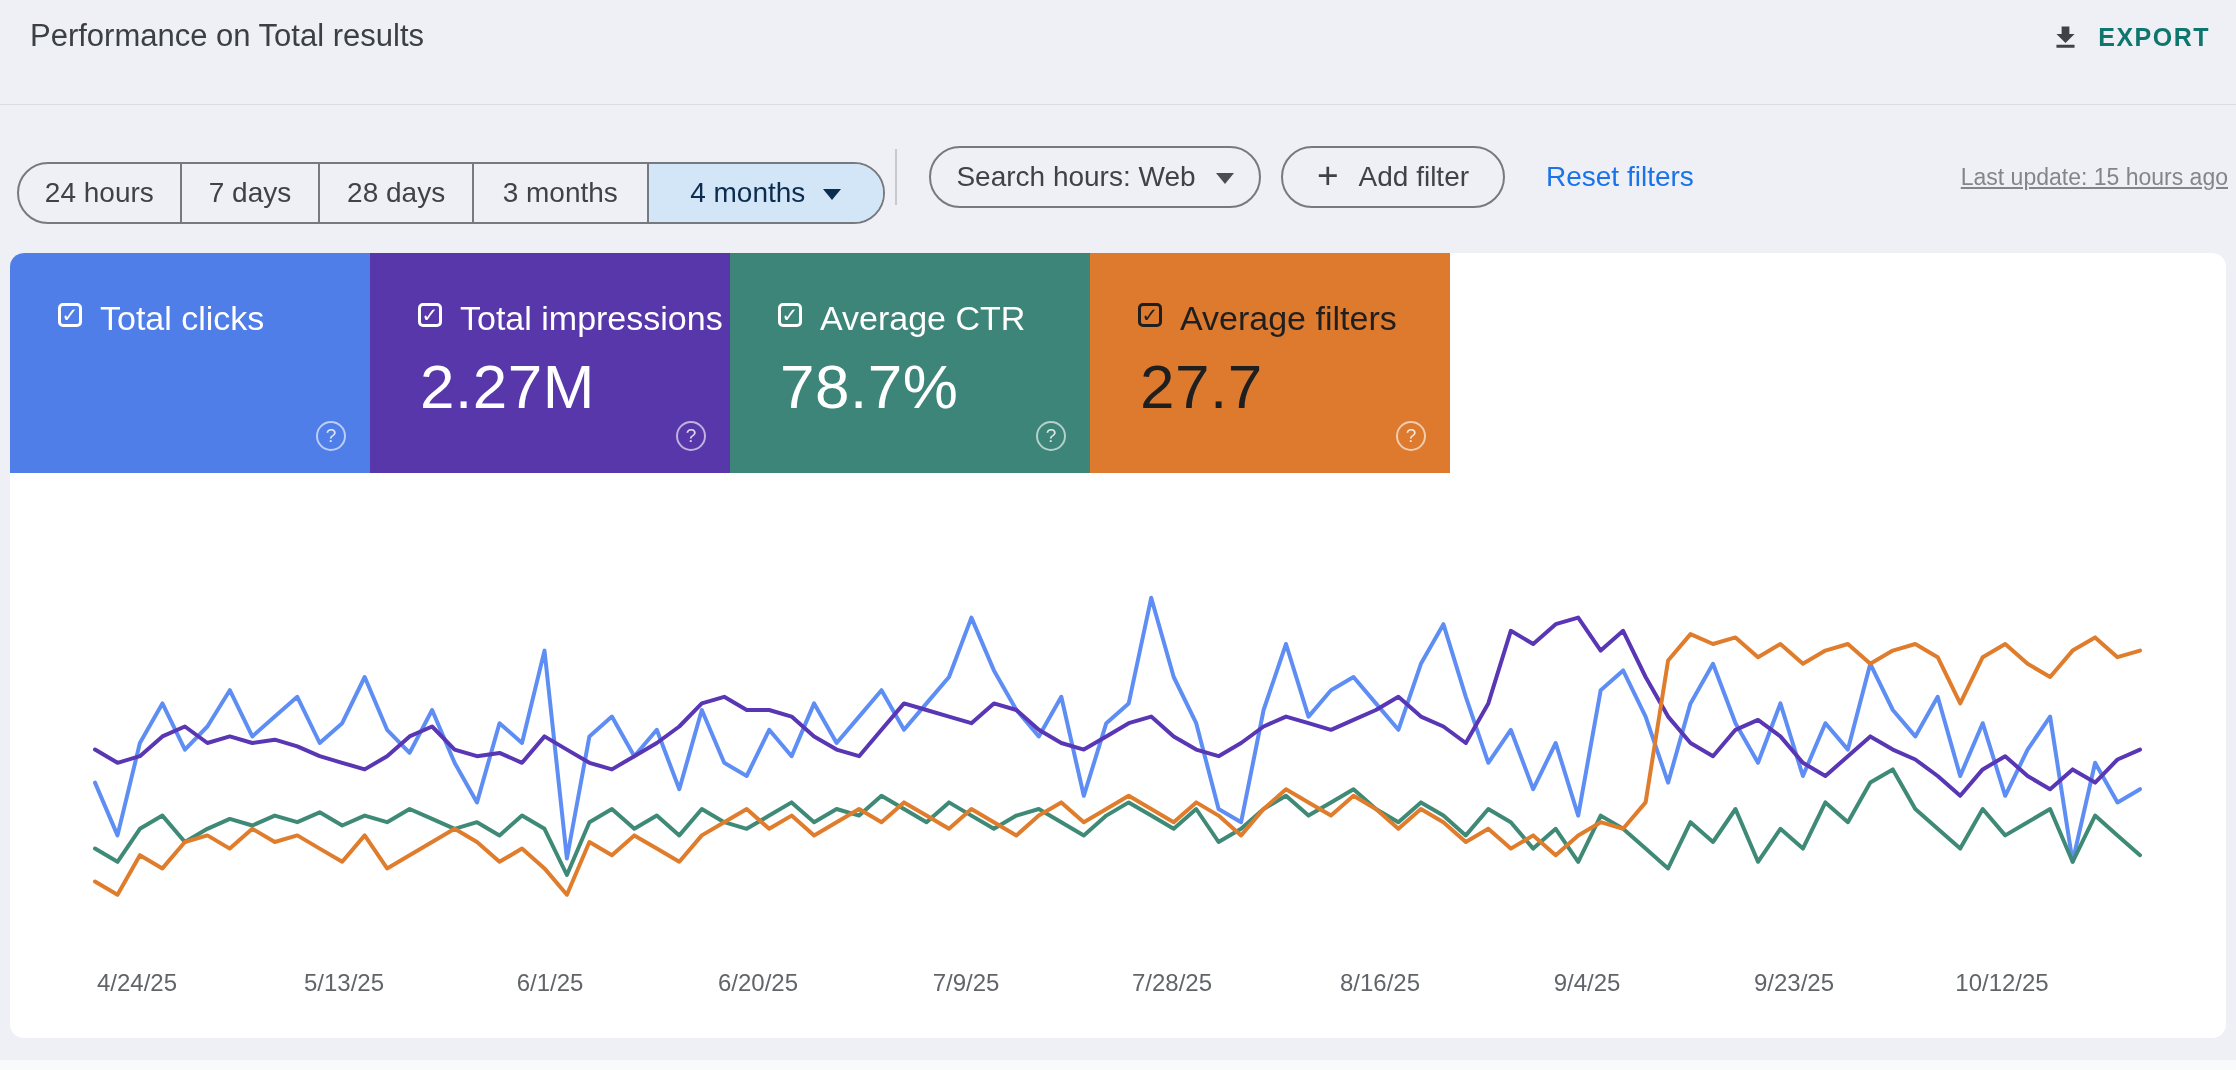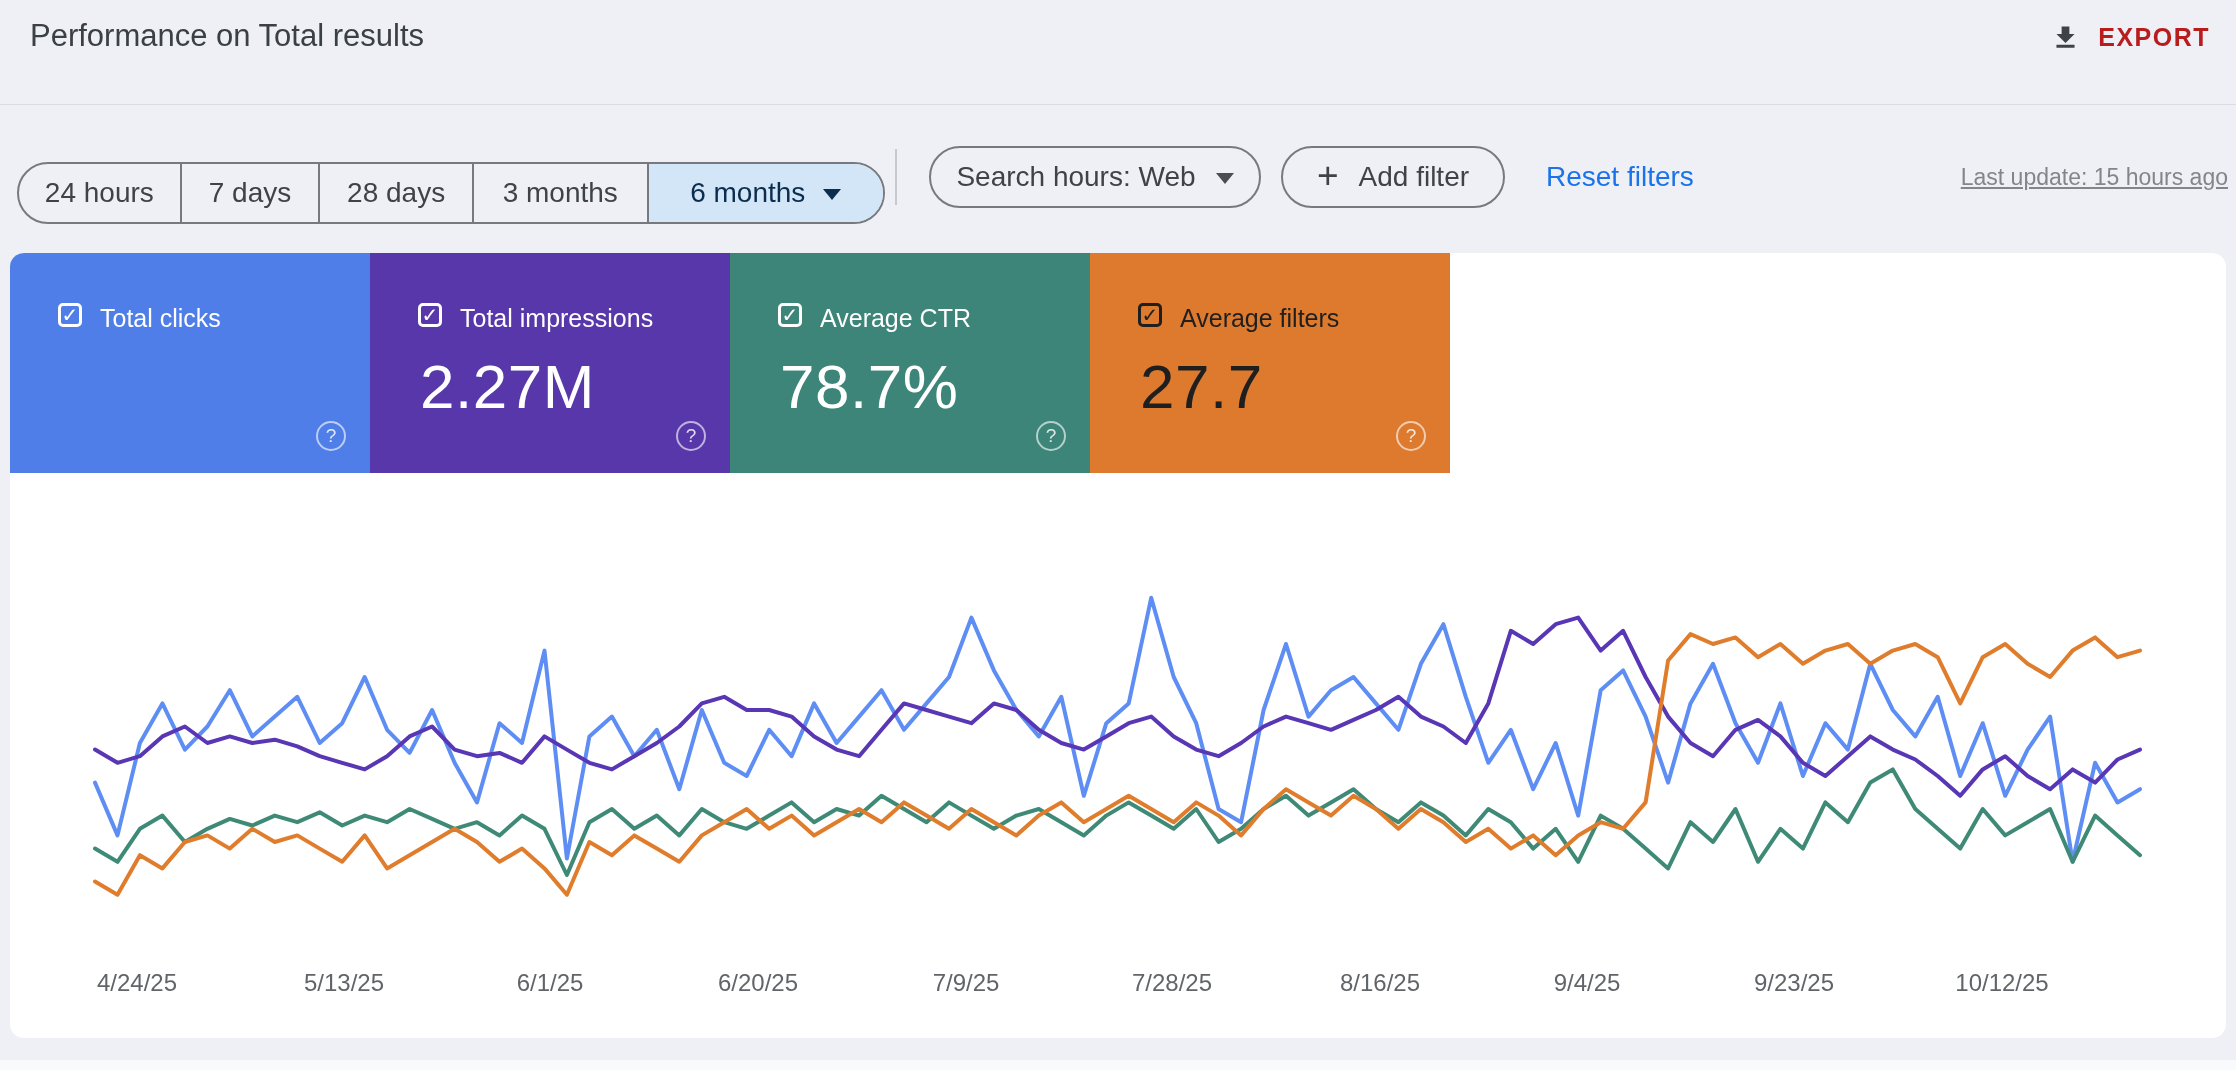--- a/index.html
+++ b/index.html
@@ -14,21 +14,21 @@
   .page-title {
     position: absolute; left: 30px; top: 18px;
     font-size: 31px; font-weight: 400; color: #3b4043;
   }
   .export-btn {
     position: absolute; right: 26px; top: 22px;
     display: flex; align-items: center; gap: 17px;
     cursor: pointer; color: #3c4043;
   }
   .export-btn svg { width: 31px; height: 31px; fill: #3e4246; }
-  .export-label { font-size: 25px; font-weight: 700; letter-spacing: 1.5px; color: #b91c1c; text-align: right; }
+  .export-label { font-size: 25px; font-weight: 700; letter-spacing: 1.5px; color: #0f766e; text-align: right; }
   .header-divider {
     position: absolute; left: 0; top: 104px; width: 2236px; height: 1px;
     background: #d9dce1;
   }
   
   .filter-row { position: absolute; left: 0; top: 146px; width: 2236px; height: 62px; }
   .seg-control {
     position: absolute; left: 17px; top: 0; height: 62px; width: 868px;
     display: flex; border: 2px solid #767a7e; border-radius: 31px;
     overflow: hidden; background: transparent; margin-top: 16px;
@@ -76,21 +76,21 @@
   .cards { position: absolute; left: 0; top: 0; height: 220px; display: flex; }
   .card { position: relative; width: 360px; height: 220px; color: #ffffff; cursor: pointer; }
   .card:first-child { border-top-left-radius: 14px; }
   .card .cb {
     position: absolute; left: 48px; top: 50px; width: 24px; height: 24px;
     border: 3px solid #ffffff; border-radius: 5px;
     display: flex; align-items: center; justify-content: center;
   }
   .card .cb span { font-size: 20px; font-weight: 700; color: #ffffff; line-height: 1; }
   .card .lbl {
-    position: absolute; left: 90px; top: 50px; font-size: 25px; line-height: 30px; font-weight: 400;
+    position: absolute; left: 90px; top: 50px; font-size: 34px; line-height: 30px; font-weight: 400;
   }
   .card .val {
     position: absolute; left: 50px; top: 98px; font-size: 62px; font-weight: 400; letter-spacing: 0.5px;
   }
   .card .help {
     position: absolute; right: 24px; bottom: 22px; width: 30px; height: 30px;
     border: 2px solid rgba(255,255,255,0.62); border-radius: 50%;
     display: flex; align-items: center; justify-content: center;
     font-size: 19px; color: rgba(255,255,255,0.82); cursor: pointer;
   }
@@ -127,21 +127,21 @@
       <div class="seg" style="width: 139px;">
         <span>7 days</span>
       </div>
       <div class="seg" style="width: 154px;">
         <span>28 days</span>
       </div>
       <div class="seg" style="width: 175px;">
         <span>3 months</span>
       </div>
       <div class="seg selected" style="width: 237px;">
-        <span>6 months</span>
+        <span>4 months</span>
         <span class="caret"></span>
       </div>
     </div>
   <div class="v-divider"></div>
 
   <div class="pill-btn" id="searchTypeBtn">
     <span>Search hours: Web</span>
     <span class="caret gray"></span>
   </div>
 

